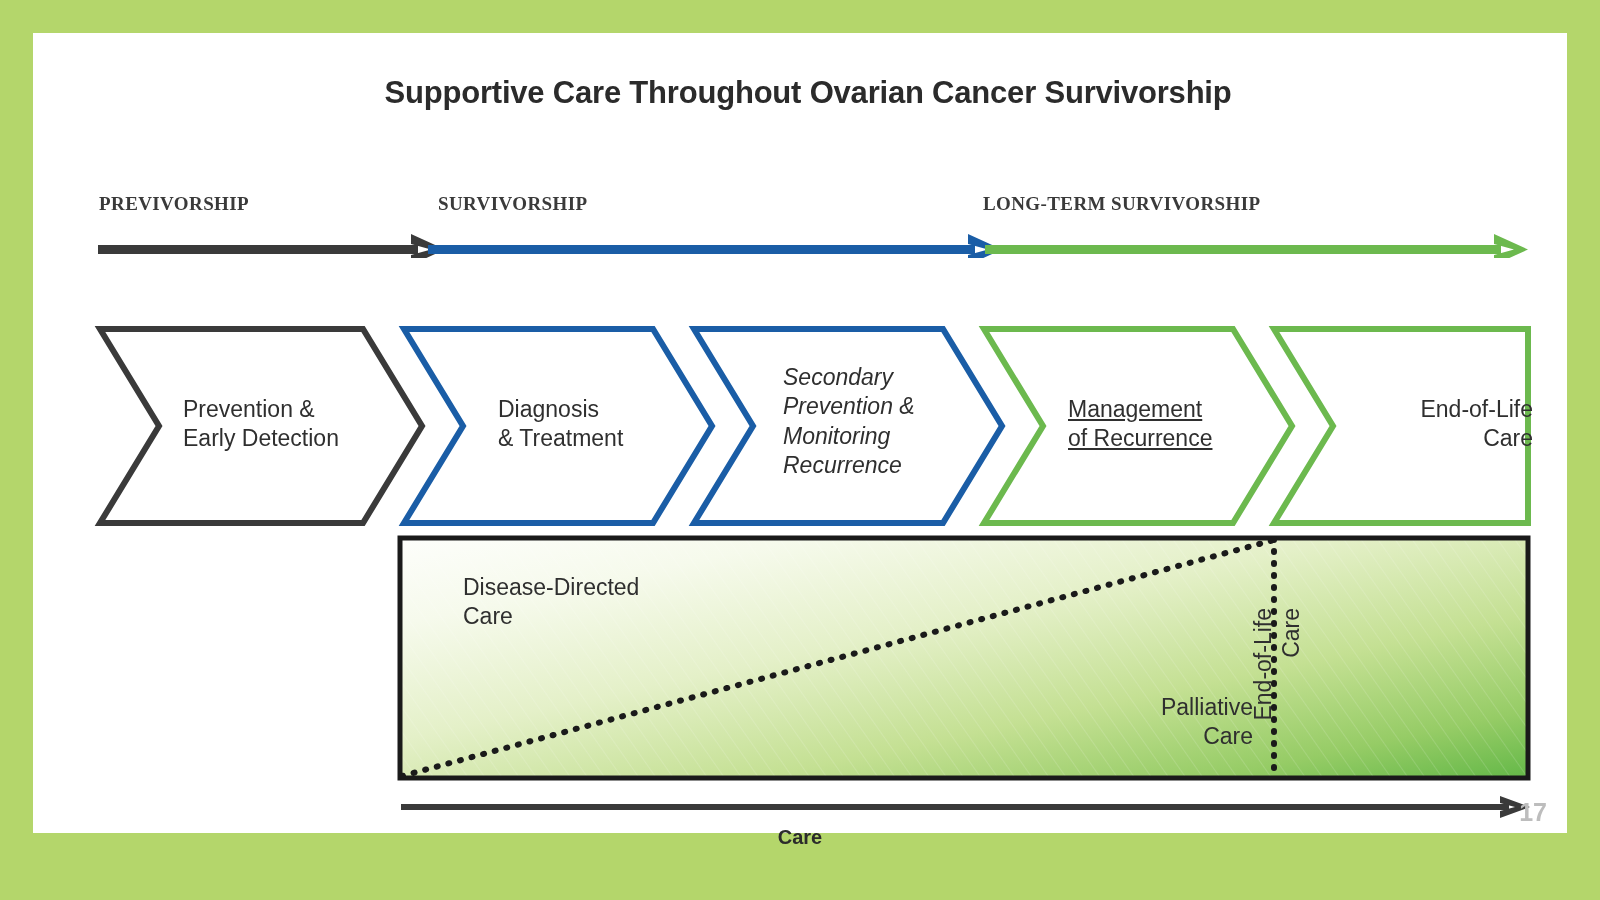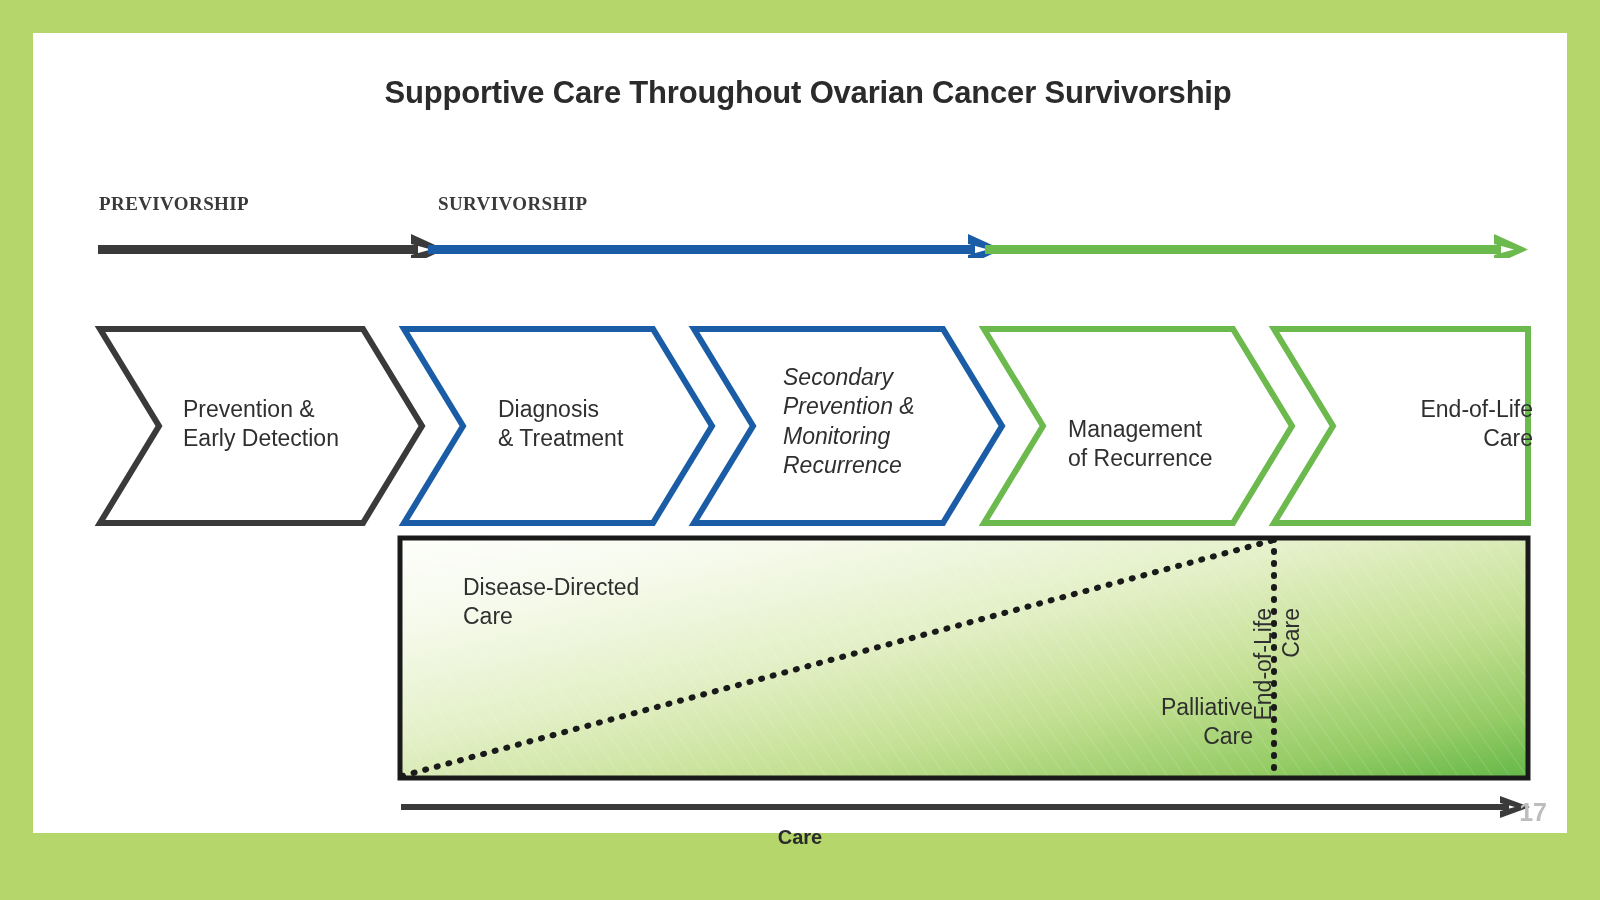--- a/index.html
+++ b/index.html
@@ -95,20 +95,21 @@
 </style>
 </head>
 <body>
 
 <div id="slide">
 
   <div class="title">Supportive Care Throughout Ovarian Cancer Survivorship</div>
 
   <div class="tl-label" style="left:66px;top:160px;">PREVIVORSHIP</div>
   <div class="tl-label" style="left:405px;top:160px;">SURVIVORSHIP</div>
+  <div class="tl-label" style="left:950px;top:160px;">LONG-TERM SURVIVORSHIP</div>
 
   <svg class="tl-svg" width="1494" height="50" viewBox="0 0 1494 50">
 
     <g>
       <rect x="45" y="37" width="320" height="9" fill="#3a3a3a"></rect>
       <path d="M358,26 L392,41.5 L358,57 L358,47 L378,41.5 L358,36 Z" fill="#3a3a3a"></path>
     </g>
 
     <g>
       <rect x="375" y="37" width="547" height="9" fill="#1a5da6"></rect>
@@ -135,21 +136,21 @@
   </svg>
 
   <div class="chev-text" style="left:150px;top:362px;width:220px;">Prevention &amp;
 Early Detection</div>
   <div class="chev-text" style="left:465px;top:362px;width:200px;">Diagnosis
 &amp; Treatment</div>
   <div class="chev-text" style="left:750px;top:330px;width:210px;font-style:italic;">Secondary
 Prevention &amp;
 Monitoring
 Recurrence</div>
-  <div class="chev-text" style="left:1035px;top:382px;width:215px;">Management
+  <div class="chev-text" style="left:1035px;top:362px;width:215px;text-decoration:underline;">Management
 of Recurrence</div>
   <div class="chev-text" style="left:1340px;top:362px;width:160px;text-align:right;">End-of-Life
 Care</div>
 
   <svg class="grad-svg" width="1494" height="290" viewBox="0 0 1494 290">
     <defs>
       <linearGradient id="careGrad" x1="0" y1="0" x2="1" y2="1">
         <stop offset="0%" stop-color="#fdfefb"></stop>
         <stop offset="18%" stop-color="#f6faec"></stop>
         <stop offset="42%" stop-color="#e4f0c8"></stop>

